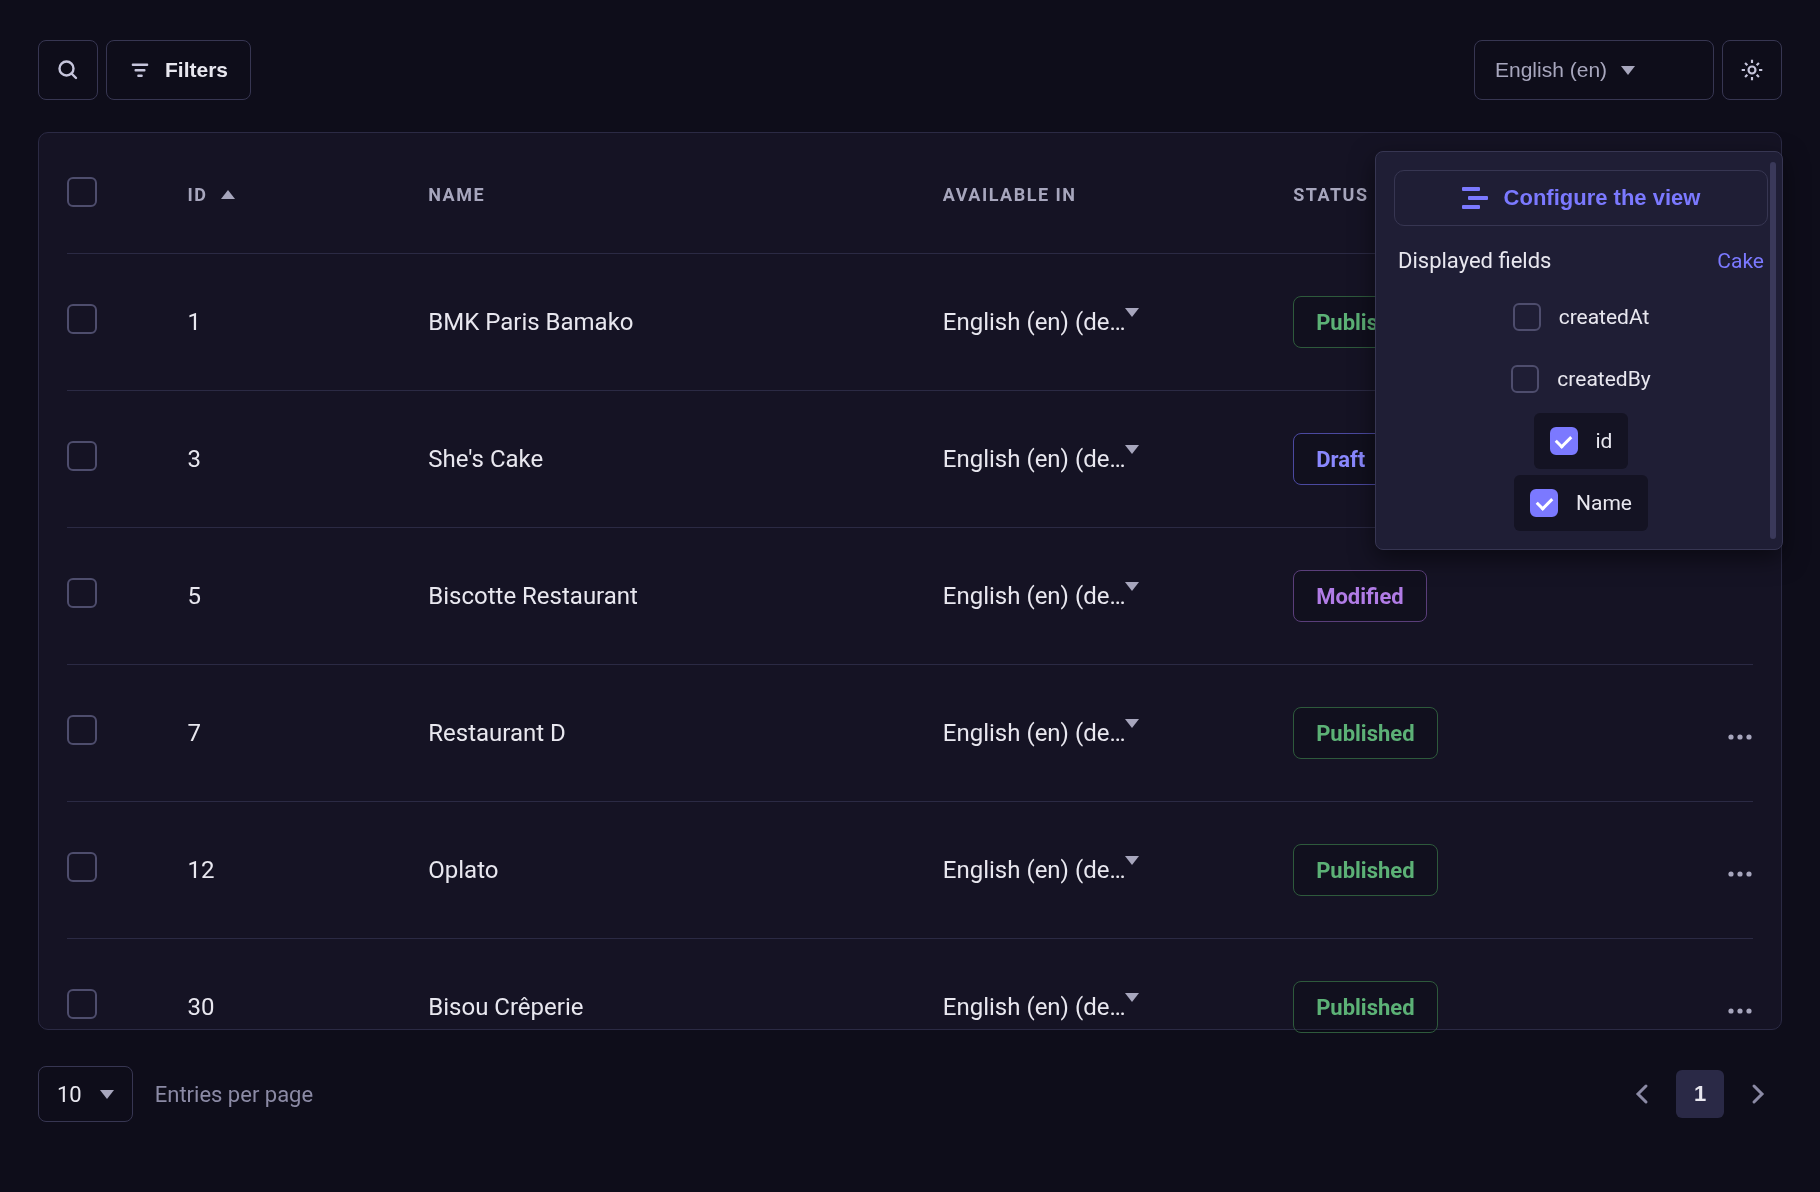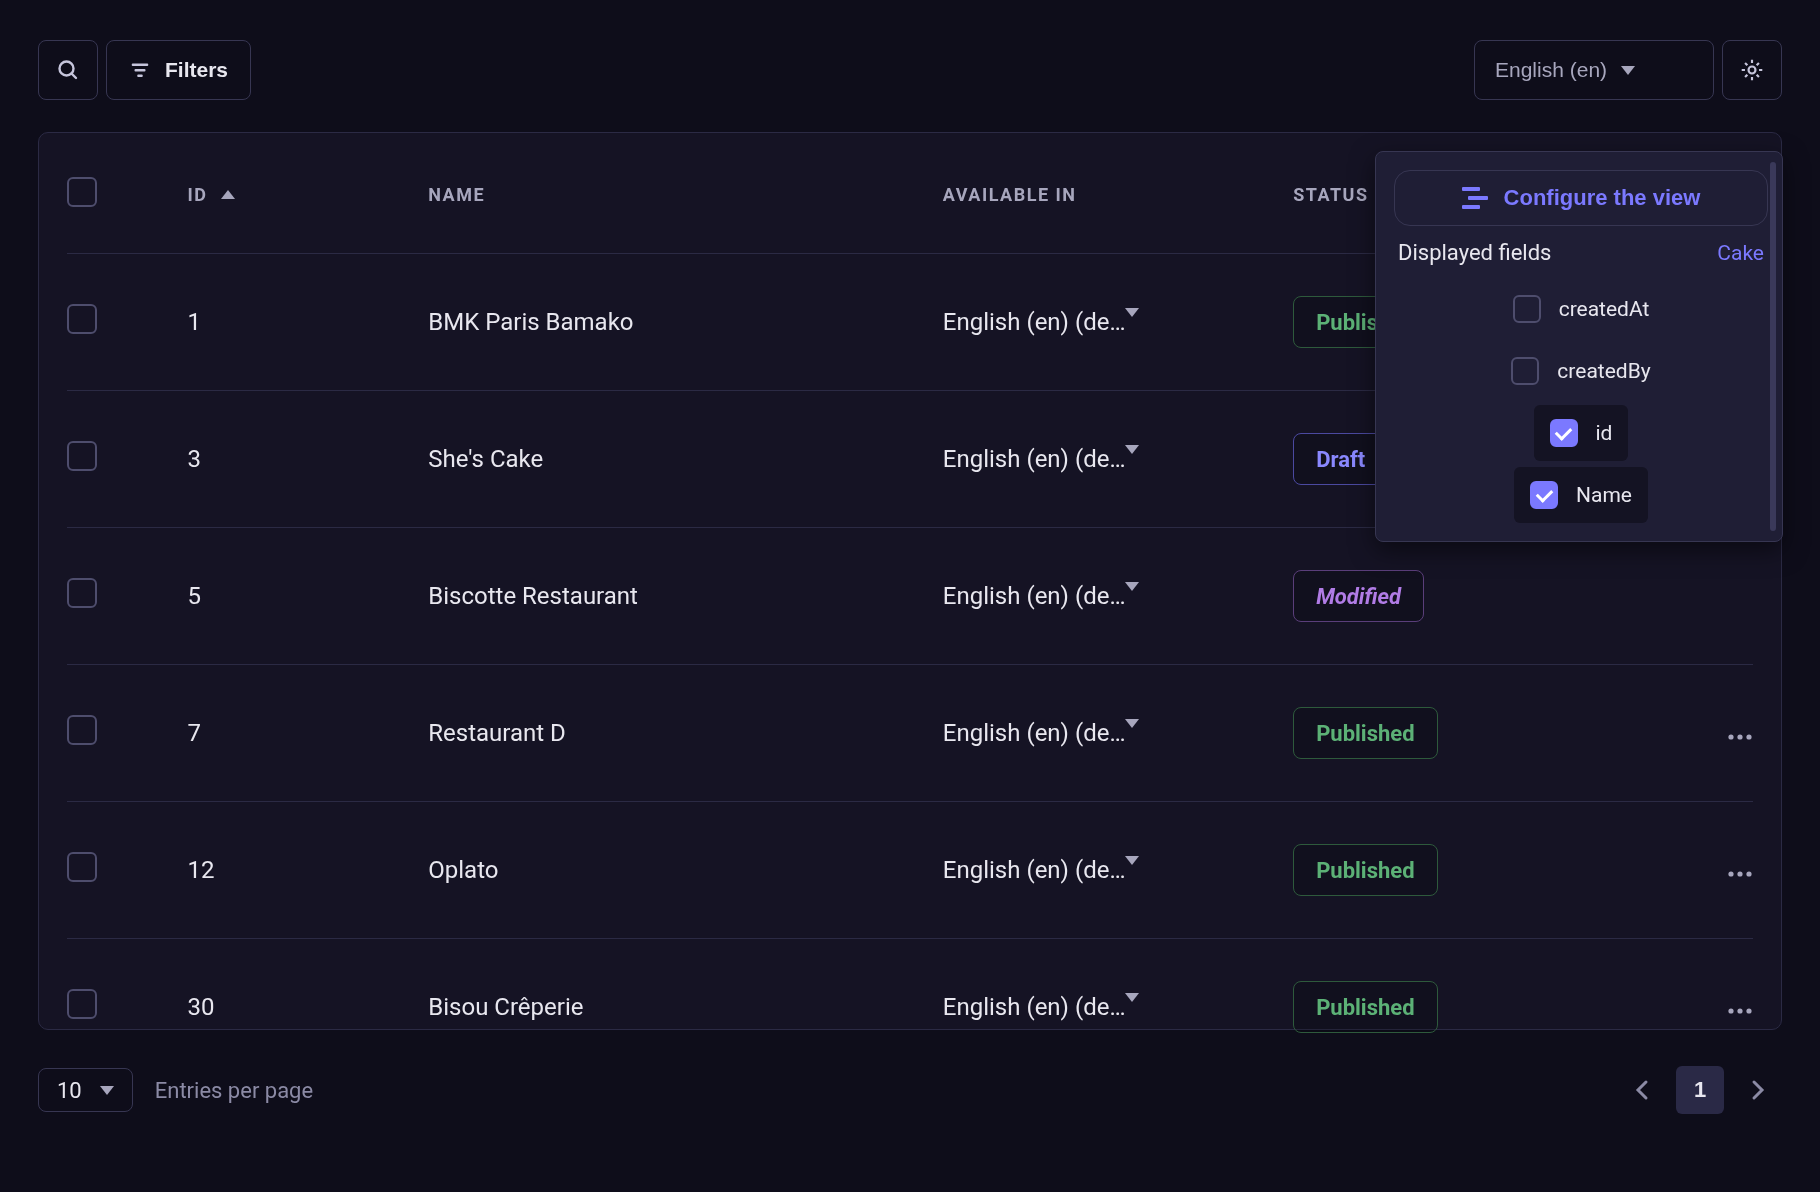--- a/index.html
+++ b/index.html
@@ -92,41 +92,41 @@
   .caret-down{width:0;height:0;border-left:7px solid transparent;border-right:7px solid transparent;border-top:9px solid var(--text-dim);flex:0 0 auto;}
   .badge{
     display:inline-flex;align-items:center;justify-content:center;
     height:52px;padding:0 22px;border-radius:8px;
     font-size:22px;font-weight:700;
     border:1px solid;
     background:rgba(0,0,0,0.15);
   }
   .badge.published{color:var(--green);border-color:#2e5a3c;}
   .badge.draft{color:var(--draft);border-color:#4b49a0;}
-  .badge.modified{color:var(--purple);border-color:#5a3e7a;font-style:italic;}
+  .badge.modified{color:var(--purple);border-color:#5a3e7a;}
   .row-actions{display:inline-flex;justify-content:flex-end;color:var(--text-dim);cursor:pointer;}
   
   .popover{
     position:absolute;
     top:18px;right:-2px;
     width:408px;
     background:#1f1e35;
     border:1px solid var(--border);
     border-radius:8px;
     padding:18px 14px 18px 18px;
     box-shadow:0 8px 24px rgba(0,0,0,0.5);
   }
   .popover-scroll{position:absolute;top:10px;right:6px;bottom:10px;width:6px;background:#3a395a;border-radius:3px;}
   .configure-btn{
     width:100%;height:56px;
-    border:1px solid var(--border);border-radius:16px;
+    border:1px solid var(--border);border-radius:10px;
     background:transparent;color:var(--accent);
     font-size:22px;font-weight:700;
     display:flex;align-items:center;justify-content:center;gap:16px;cursor:pointer;
-    margin-bottom:14px;
+    margin-bottom:22px;
   }
   .popover-header{display:flex;align-items:center;justify-content:space-between;margin-bottom:16px;padding:0 4px;}
   .popover-title{font-size:22px;font-weight:400;color:var(--text);}
   .reset{color:var(--accent);font-size:21px;cursor:pointer;}
   .field-list{display:flex;flex-direction:column;gap:6px;align-items:center;}
   .field-item{
     display:flex;align-items:center;gap:18px;
     padding:14px 16px;border-radius:6px;
     font-size:21px;color:var(--text);
     cursor:pointer;
@@ -136,21 +136,21 @@
     width:28px;height:28px;border-radius:6px;border:2px solid #4e4d6d;
     display:inline-flex;align-items:center;justify-content:center;flex:0 0 auto;
   }
   .fcheck.on{background:var(--accent);border-color:var(--accent);}
   .fcheck.on::after{content:"";width:12px;height:7px;border-left:3px solid #fff;border-bottom:3px solid #fff;transform:rotate(-45deg);margin-top:-3px;}
   
   .footer{display:flex;align-items:center;justify-content:space-between;margin-top:36px;}
   .footer-left{display:flex;align-items:center;gap:22px;}
   .page-size{
     display:inline-flex;align-items:center;gap:18px;
-    height:44px;padding:0 18px;border:1px solid var(--border);border-radius:8px;
+    height:56px;padding:0 18px;border:1px solid var(--border);border-radius:8px;
     font-size:22px;color:var(--text);cursor:pointer;
   }
   .epp{color:var(--muted);font-size:22px;}
   .pager{display:flex;align-items:center;gap:10px;}
   .pager-btn{
     width:48px;height:48px;border-radius:6px;display:inline-flex;align-items:center;justify-content:center;
     color:var(--text-dim);cursor:pointer;background:transparent;border:none;
   }
   .pager-btn.current{background:#2a2946;color:var(--text);font-size:22px;font-weight:600;}
 </style>

